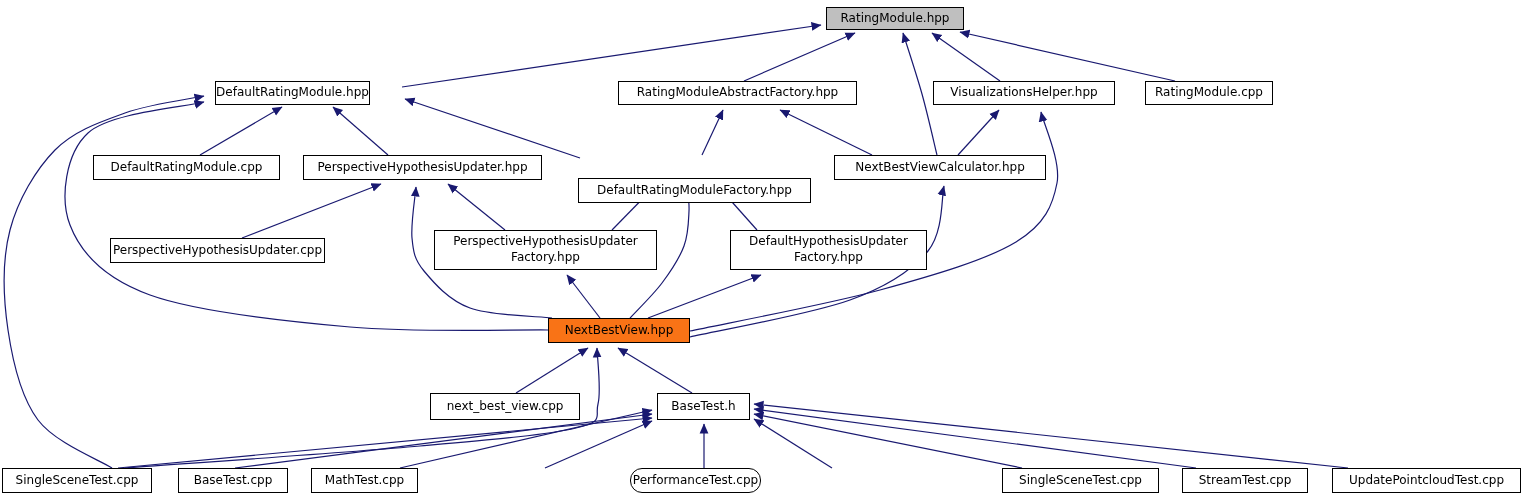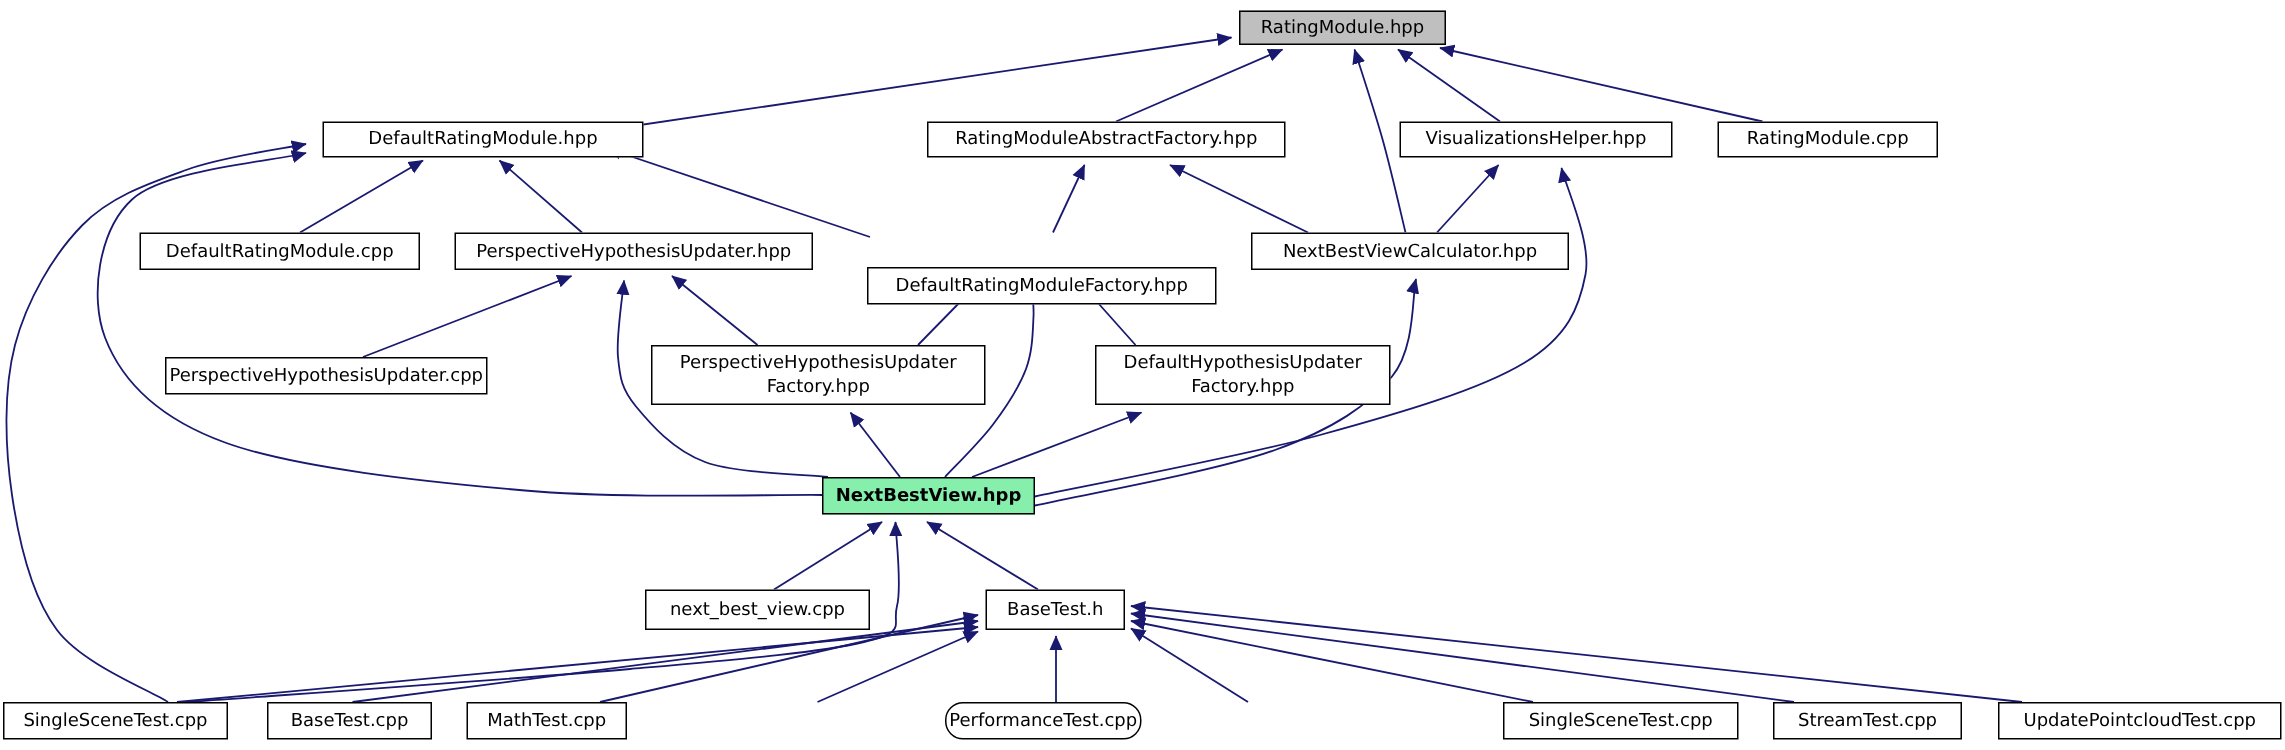--- a/index.html
+++ b/index.html
@@ -74,34 +74,34 @@
         <path d="M545,468 L652,421" class="edge" stroke="#191970" marker-end="url(#arrow)"></path>
         <path d="M704,468 L704,424" class="edge" stroke="#191970" marker-end="url(#arrow)"></path>
         <path d="M832,468 L754,419" class="edge" stroke="#191970" marker-end="url(#arrow)"></path>
         <path d="M1022,468 L754,414" class="edge" stroke="#191970" marker-end="url(#arrow)"></path>
         <path d="M1196,468 L754,409" class="edge" stroke="#191970" marker-end="url(#arrow)"></path>
         <path d="M1348,468 L754,404" class="edge" stroke="#191970" marker-end="url(#arrow)"></path>
       </g>
   </svg>
 
   <div class="node root" style="left: 826px; top: 7px; width: 138px; height: 23px; background: rgb(191, 191, 191); border-color: rgb(0, 0, 0); color: rgb(0, 0, 0);">RatingModule.hpp</div>
-  <div class="node" style="left: 215px; top: 81px; width: 214px; height: 24px; background: rgb(255, 255, 255); border-color: rgb(0, 0, 0); color: rgb(0, 0, 0);">DefaultRatingModule.hpp</div>
+  <div class="node" style="left: 215px; top: 81px; width: 155px; height: 24px; background: rgb(255, 255, 255); border-color: rgb(0, 0, 0); color: rgb(0, 0, 0);">DefaultRatingModule.hpp</div>
   <div class="node" style="left: 618px; top: 81px; width: 239px; height: 24px; background: rgb(255, 255, 255); border-color: rgb(0, 0, 0); color: rgb(0, 0, 0);">RatingModuleAbstractFactory.hpp</div>
   <div class="node" style="left: 933px; top: 81px; width: 182px; height: 24px; background: rgb(255, 255, 255); border-color: rgb(0, 0, 0); color: rgb(0, 0, 0);">VisualizationsHelper.hpp</div>
-  <div class="node" style="left: 1145px; top: 81px; width: 147px; height: 24px; background: rgb(255, 255, 255); border-color: rgb(0, 0, 0); color: rgb(0, 0, 0);">RatingModule.cpp</div>
+  <div class="node" style="left: 1145px; top: 81px; width: 128px; height: 24px; background: rgb(255, 255, 255); border-color: rgb(0, 0, 0); color: rgb(0, 0, 0);">RatingModule.cpp</div>
   <div class="node" style="left: 93px; top: 155px; width: 187px; height: 25px; background: rgb(255, 255, 255); border-color: rgb(0, 0, 0); color: rgb(0, 0, 0);">DefaultRatingModule.cpp</div>
   <div class="node" style="left: 303px; top: 155px; width: 239px; height: 25px; background: rgb(255, 255, 255); border-color: rgb(0, 0, 0); color: rgb(0, 0, 0);">PerspectiveHypothesisUpdater.hpp</div>
   <div class="node" style="left: 578px; top: 155px; width: 233px; height: 25px; background: rgb(255, 255, 255); border-color: rgb(0, 0, 0); color: rgb(0, 0, 0); margin-top: 23px;">DefaultRatingModuleFactory.hpp</div>
   <div class="node" style="left: 110px; top: 238px; width: 215px; height: 25px; background: rgb(255, 255, 255); border-color: rgb(0, 0, 0); color: rgb(0, 0, 0);">PerspectiveHypothesisUpdater.cpp</div>
   <div class="node" style="left: 834px; top: 155px; width: 212px; height: 25px; background: rgb(255, 255, 255); border-color: rgb(0, 0, 0); color: rgb(0, 0, 0);">NextBestViewCalculator.hpp</div>
   <div class="node" style="left: 434px; top: 230px; width: 223px; height: 40px; background: rgb(255, 255, 255); border-color: rgb(0, 0, 0); color: rgb(0, 0, 0);">PerspectiveHypothesisUpdater
 Factory.hpp</div>
   <div class="node" style="left: 730px; top: 230px; width: 197px; height: 40px; background: rgb(255, 255, 255); border-color: rgb(0, 0, 0); color: rgb(0, 0, 0);">DefaultHypothesisUpdater
 Factory.hpp</div>
-  <div class="node" style="left: 548px; top: 318px; width: 142px; height: 25px; background: #86efac; border-color: rgb(0, 0, 0); color: rgb(0, 0, 0); font-weight: bold;">NextBestView.hpp</div>
+  <div class="node" style="left: 548px; top: 318px; width: 142px; height: 25px; background: #f97316; border-color: rgb(0, 0, 0); color: rgb(0, 0, 0);">NextBestView.hpp</div>
   <div class="node" style="left: 430px; top: 393px; width: 150px; height: 27px; background: rgb(255, 255, 255); border-color: rgb(0, 0, 0); color: rgb(0, 0, 0);">next_best_view.cpp</div>
   <div class="node" style="left: 657px; top: 393px; width: 93px; height: 27px; background: rgb(255, 255, 255); border-color: rgb(0, 0, 0); color: rgb(0, 0, 0);">BaseTest.h</div>
   <div class="node" style="left: 2px; top: 468px; width: 150px; height: 25px; background: rgb(255, 255, 255); border-color: rgb(0, 0, 0); color: rgb(0, 0, 0);">SingleSceneTest.cpp</div>
   <div class="node" style="left: 178px; top: 468px; width: 110px; height: 25px; background: rgb(255, 255, 255); border-color: rgb(0, 0, 0); color: rgb(0, 0, 0);">BaseTest.cpp</div>
   <div class="node" style="left: 311px; top: 468px; width: 107px; height: 25px; background: rgb(255, 255, 255); border-color: rgb(0, 0, 0); color: rgb(0, 0, 0);">MathTest.cpp</div>
   <div class="node" style="left: 630px; top: 468px; width: 131px; height: 25px; background: rgb(255, 255, 255); border-color: rgb(0, 0, 0); color: rgb(0, 0, 0); border-radius: 12px;">PerformanceTest.cpp</div>
   <div class="node" style="left: 1002px; top: 468px; width: 157px; height: 25px; background: rgb(255, 255, 255); border-color: rgb(0, 0, 0); color: rgb(0, 0, 0);">SingleSceneTest.cpp</div>
   <div class="node" style="left: 1182px; top: 468px; width: 126px; height: 25px; background: rgb(255, 255, 255); border-color: rgb(0, 0, 0); color: rgb(0, 0, 0);">StreamTest.cpp</div>
   <div class="node" style="left: 1332px; top: 468px; width: 189px; height: 25px; background: rgb(255, 255, 255); border-color: rgb(0, 0, 0); color: rgb(0, 0, 0);">UpdatePointcloudTest.cpp</div>
 </div>

